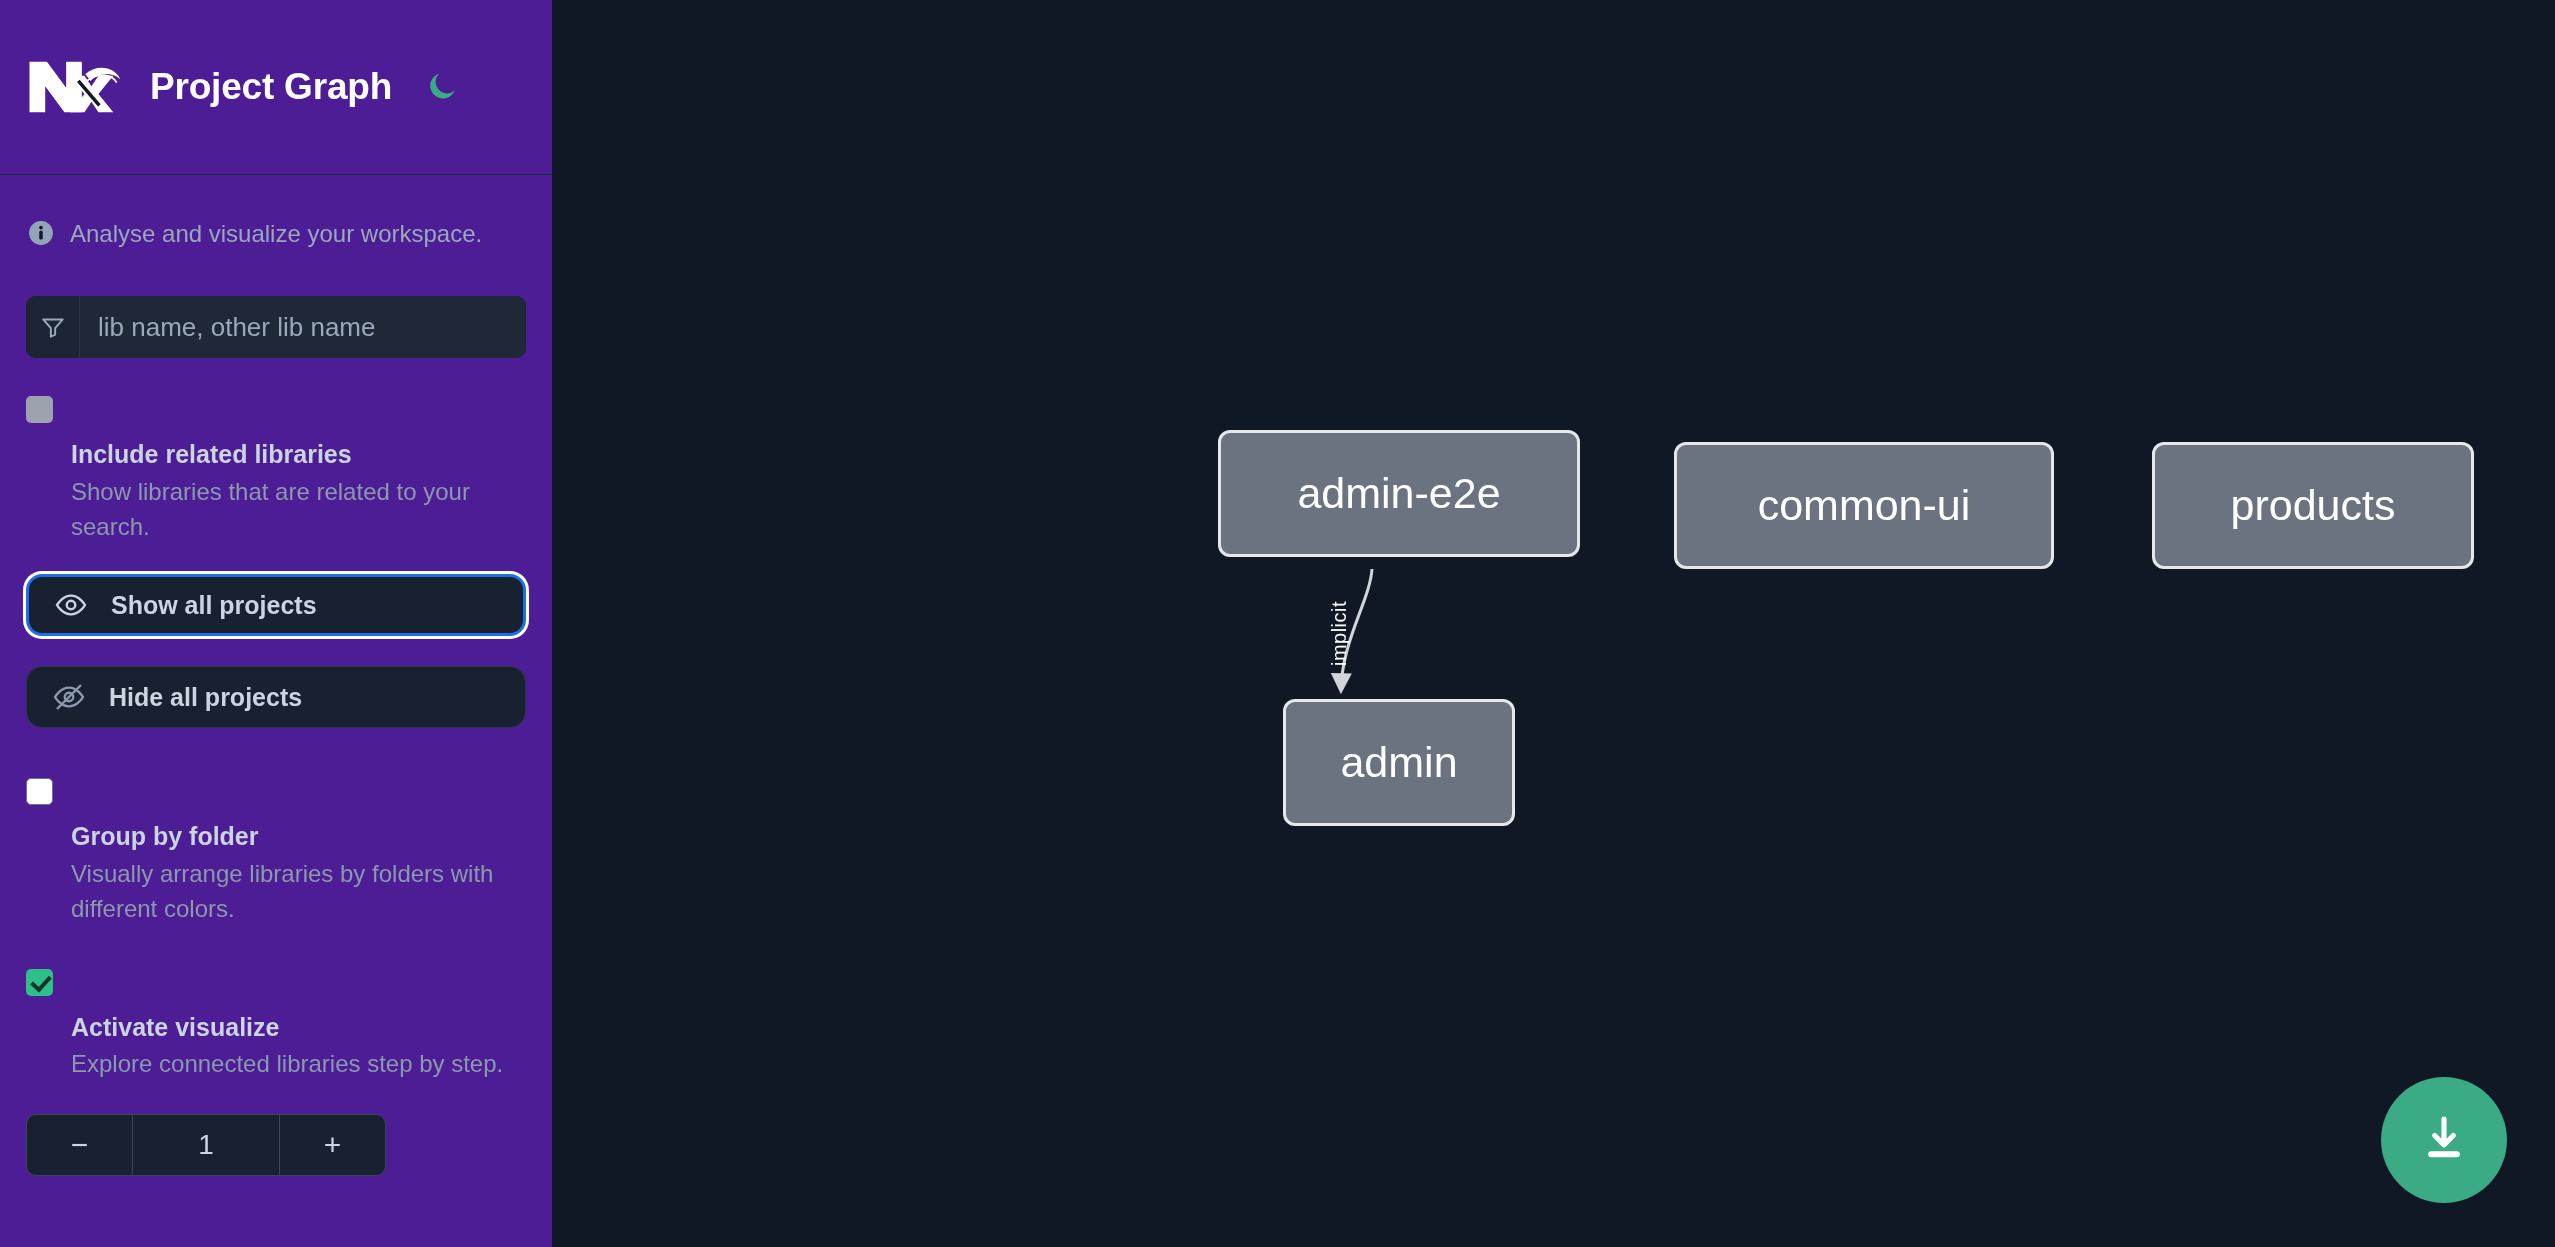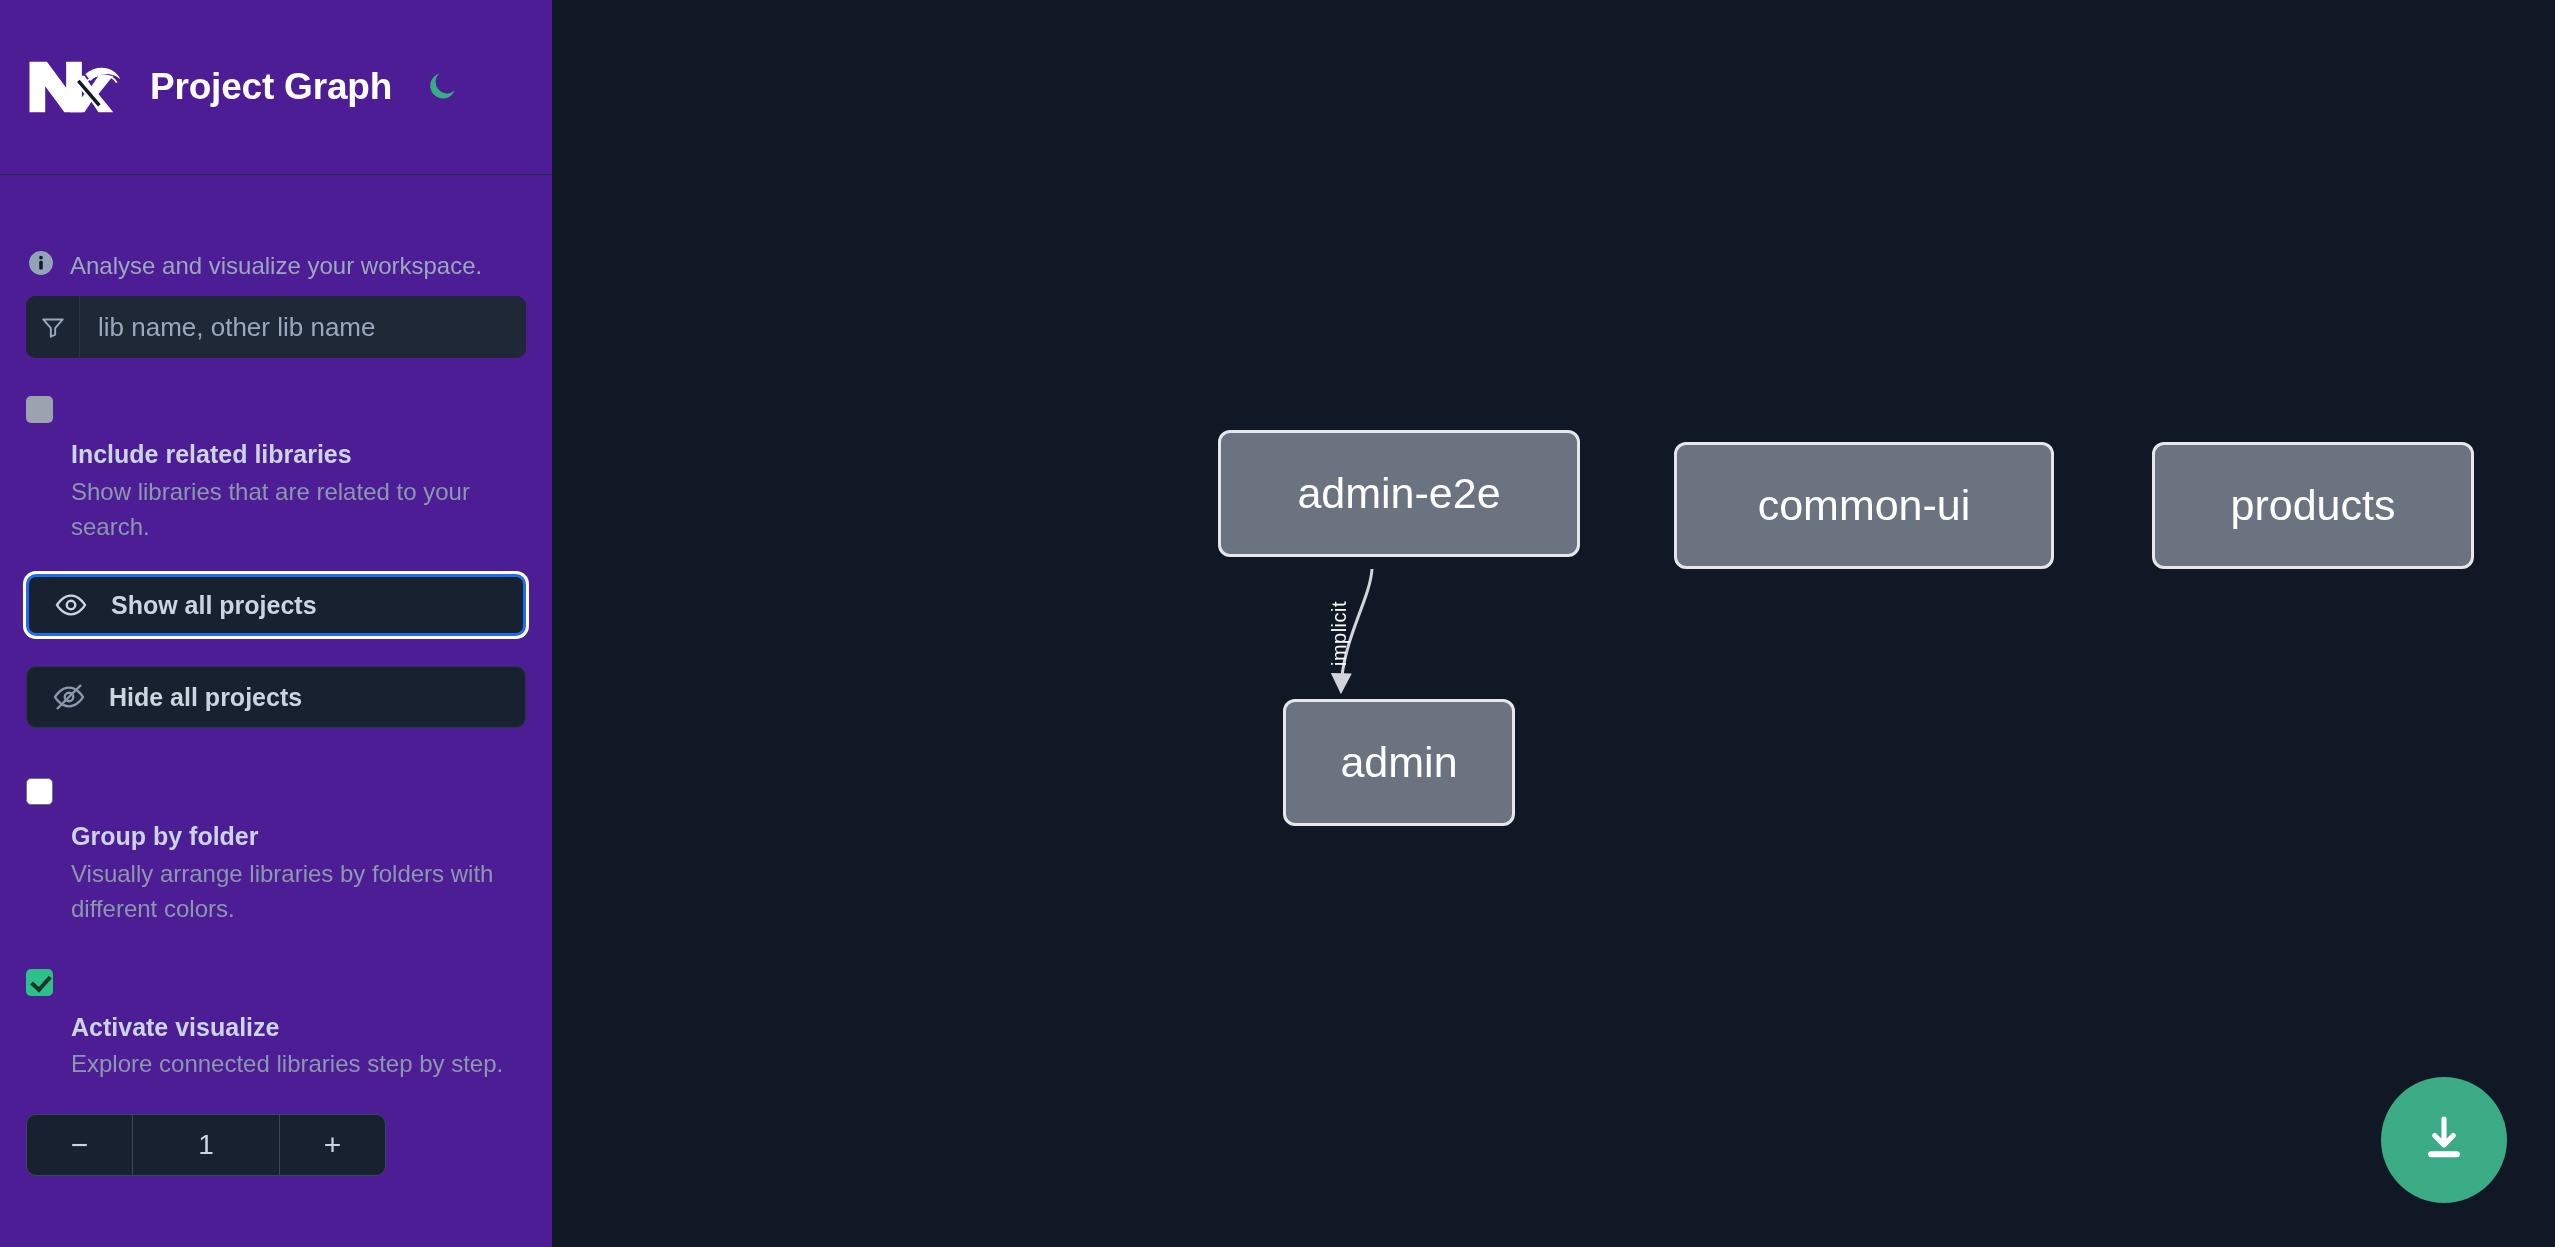--- a/index.html
+++ b/index.html
@@ -36,21 +36,21 @@
     white-space: nowrap;
   }
   .theme-toggle {
     margin-left: 30px;
     width: 40px; height: 40px;
     display: flex; align-items: center; justify-content: center;
     cursor: pointer;
   }
 
   .sb-tagline {
-    display: flex; align-items: flex-end;
+    display: flex; align-items: flex-start;
     gap: 16px;
     padding: 45px 26px 0 28px;
     height: 105px;
   }
   .info-icon { flex: 0 0 26px; }
   .tagline-text {
     color: #9aa8bd;
     font-size: 24px;
     white-space: nowrap;
   }
@@ -125,21 +125,21 @@
     max-width: 460px;
   }
 
   
   .btn {
     display: flex; align-items: center;
     gap: 22px;
     width: 100%;
     height: 62px;
     padding-left: 26px;
-    border-radius: 10px;
+    border-radius: 16px;
     background: #18212f;
     border: 1px solid #2c374a;
     color: #cbd5e1;
     font-size: 25px;
     font-weight: 700;
     font-family: "Liberation Sans", sans-serif;
     cursor: pointer;
     margin-top: 30px;
   }
   .btn.focused {

